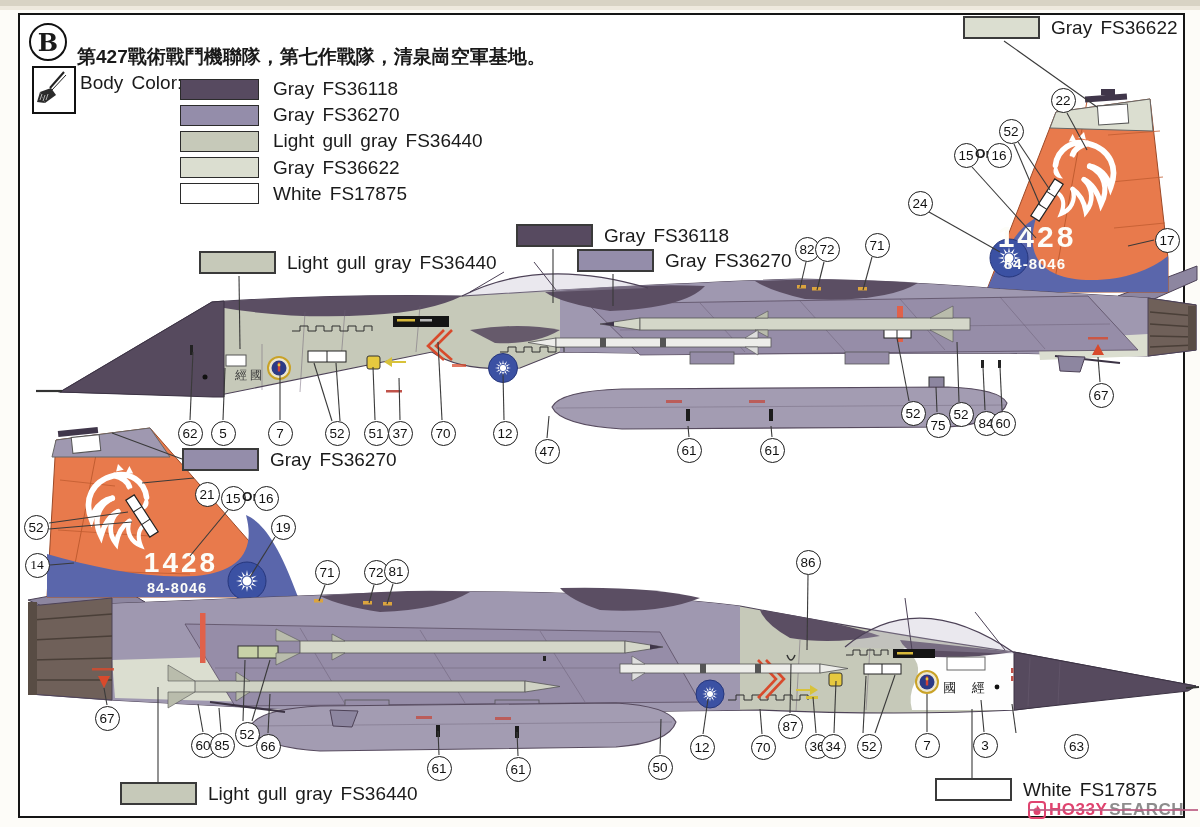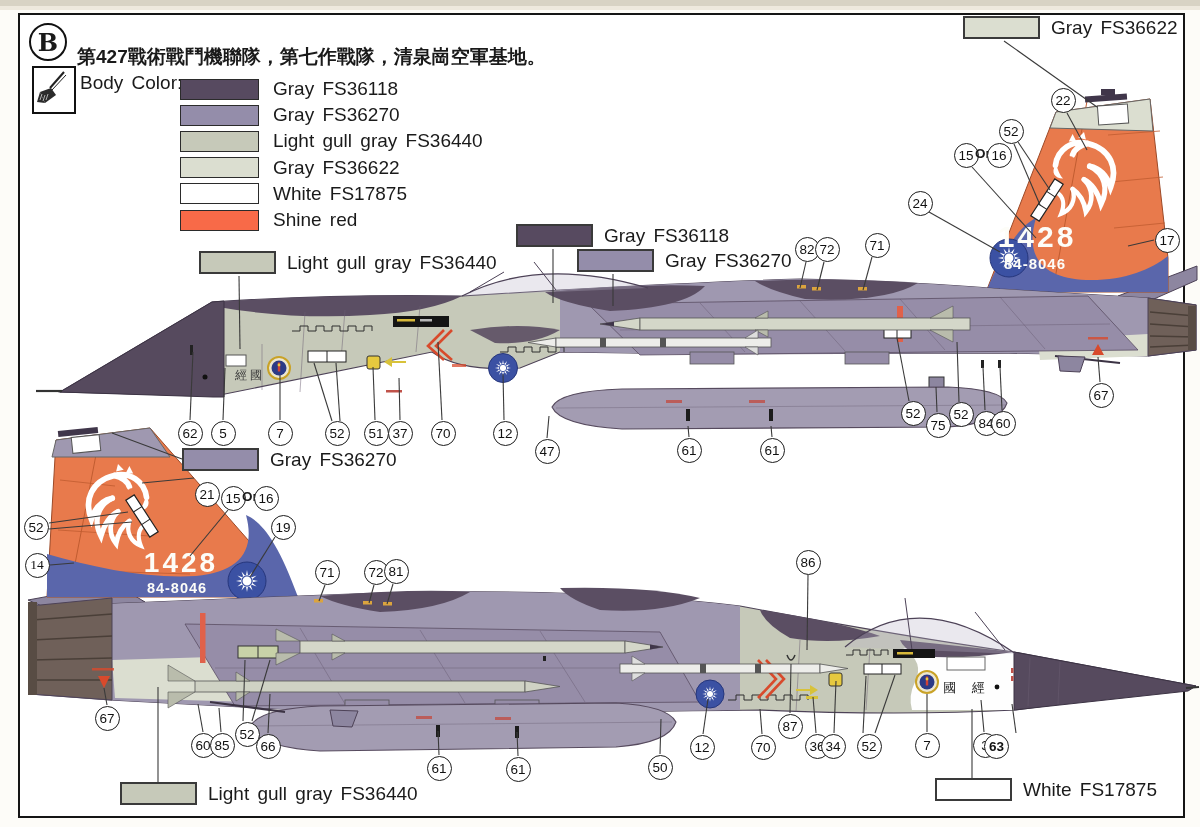--- a/index.html
+++ b/index.html
@@ -65,24 +65,20 @@
         <span class="sw" style="background: rgb(198, 201, 185);"></span>
         <span class="tx">Light gull gray FS36440</span>
       </div>
       <div class="legend-row">
         <span class="sw" style="background: rgb(219, 222, 208);"></span>
         <span class="tx">Gray FS36622</span>
       </div>
       <div class="legend-row">
         <span class="sw" style="background: rgb(255, 255, 255);"></span>
         <span class="tx">White FS17875</span>
-      </div>
-      <div class="legend-row">
-        <span class="sw" style="background: rgb(248, 106, 72);"></span>
-        <span class="tx">Shine red</span>
       </div>
     </div>
 
   <svg class="art" width="1200" height="827" viewBox="0 0 1200 827">
     <defs>
       <g id="sunG">
         <polygon fill="#fff" points="13,0 5.31,1.42 11.26,6.5 3.89,3.89 6.5,11.26 1.42,5.31 0,13 -1.42,5.31 -6.5,11.26 -3.89,3.89 -11.26,6.5 -5.31,1.42 -13,0 -5.31,-1.42 -11.26,-6.5 -3.89,-3.89 -6.5,-11.26 -1.42,-5.31 0,-13 1.42,-5.31 6.5,-11.26 3.89,-3.89 11.26,-6.5 5.31,-1.42"></polygon>
         <circle r="7.2" fill="#fff"></circle>
         <circle r="6" fill="none" stroke="#3b51a3" stroke-width="1.6"></circle>
       </g>
@@ -453,16 +449,25 @@
       <div class="co" style="left: 505.5px; top: 756.5px;">61</div>
       <div class="co" style="left: 647.5px; top: 754.5px;">50</div>
       <div class="co" style="left: 689.5px; top: 734.5px;">12</div>
       <div class="co" style="left: 750.5px; top: 734.5px;">70</div>
       <div class="co" style="left: 777.5px; top: 713.5px;">87</div>
       <div class="co" style="left: 804.5px; top: 733.5px;">36</div>
       <div class="co" style="left: 820.5px; top: 733.5px;">34</div>
       <div class="co" style="left: 856.5px; top: 733.5px;">52</div>
       <div class="co" style="left: 914.5px; top: 732.5px;">7</div>
       <div class="co" style="left: 972.5px; top: 732.5px;">3</div>
-      <div class="co" style="left: 984px; top: 733.5px; font-weight: bold;">63</div>
+      <div class="co" style="left: 1064px; top: 733.5px;">63</div>
     </div>
 
+  <div class="wm">
+    <div class="strike"></div>
+    <svg width="18" height="18" viewBox="0 0 18 18">
+      <rect x="1" y="1" width="16" height="16" rx="3" fill="none" stroke="#e0436f" stroke-width="2"></rect>
+      <path d="M9,4 C11,6.5 12.5,8 12.5,10.5 A3.5,3.5 0 0 1 5.5,10.5 C5.5,8.7 6.6,7.6 7.4,6.5 C7.6,8 8.4,8.5 9,4 Z" fill="#e0436f"></path>
+    </svg>
+    <span class="w1">HO33Y</span>
+    <span class="w2">SEARCH</span>
+  </div>
 </div>
 
 </body></html>

